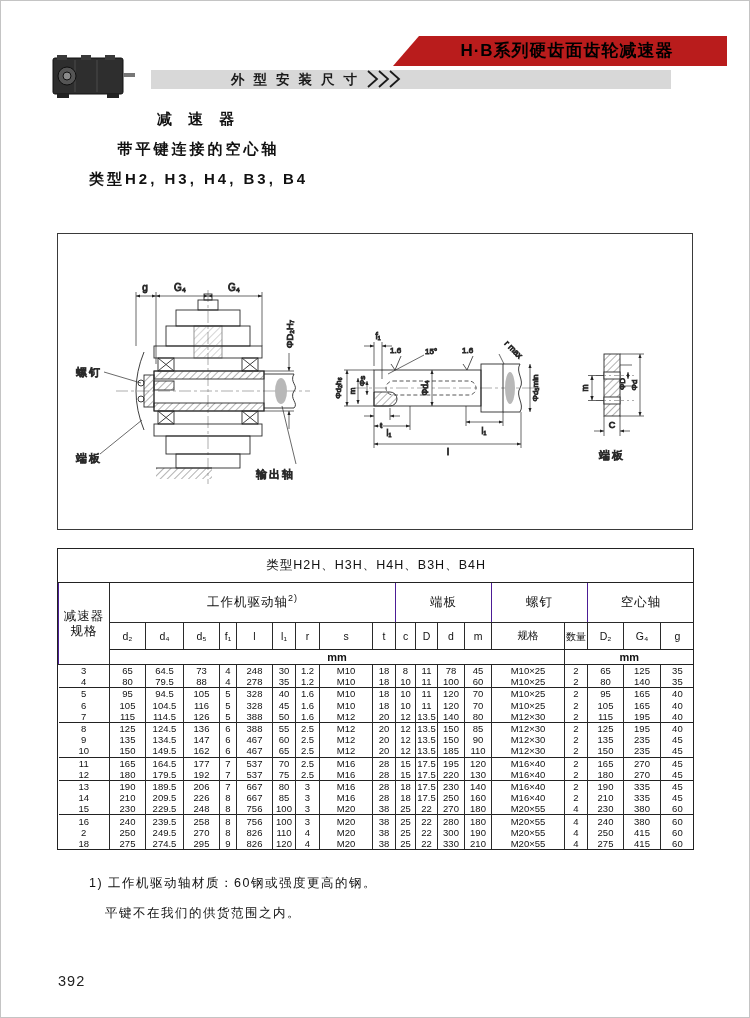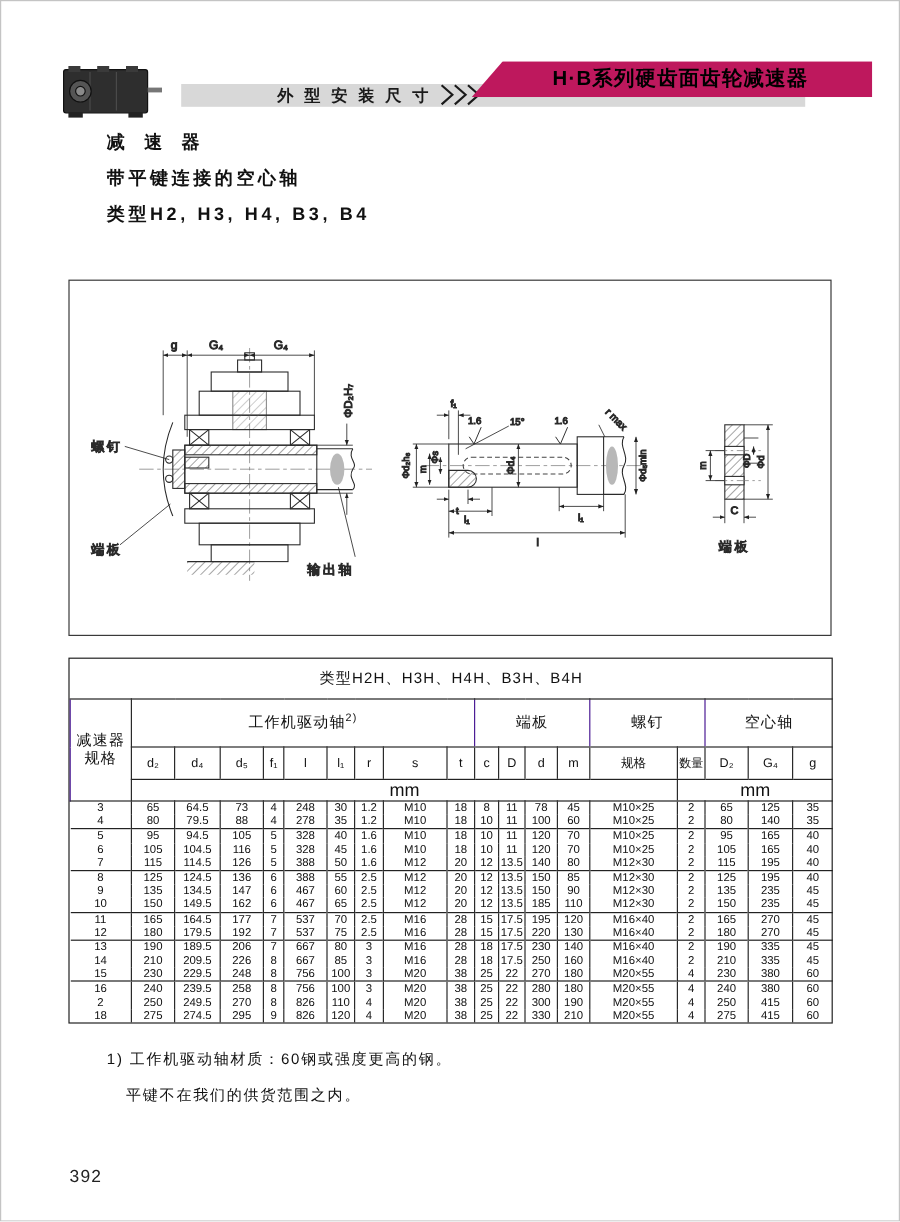--- a/index.html
+++ b/index.html
@@ -4,43 +4,43 @@
 <style>
   html,body{margin:0;padding:0;background:#fff;}
   .page{position:relative;width:748px;height:1016px;background:#fff;border:1px solid #c4c4c4;
         font-family:"Liberation Sans","DejaVu Sans",sans-serif;color:#111;overflow:hidden;}
   
   .photo{position:absolute;left:44px;top:50px;}
   .bar{position:absolute;left:150px;top:69px;width:520px;height:19px;background:#d8d8d8;}
   .bar-label{position:absolute;left:80px;top:0;line-height:19px;font-size:13.5px;font-weight:bold;
              letter-spacing:9px;color:#1a1a1a;white-space:nowrap;}
   .chev{position:absolute;left:364px;top:67px;}
-  .title-band{position:absolute;left:392px;top:50px;width:334px;height:30px;background:#be185d;
+  .title-band{position:absolute;left:392px;top:35px;width:334px;height:30px;background:#b91c1c;
               clip-path:polygon(26px 0,100% 0,100% 100%,0 100%);}
   .title-band span{display:block;text-align:center;line-height:30px;font-size:17px;font-weight:bold;
                    color:#000;letter-spacing:1px;padding-left:14px;}
   
-  .intro{position:absolute;left:88px;top:103px;font-size:15px;font-weight:bold;line-height:30px;color:#111;}
+  .intro{position:absolute;left:88px;top:103px;font-size:15px;font-weight:bold;line-height:30px;color:#111;text-align:center;}
   .intro div{letter-spacing:3px;white-space:nowrap;}
   
   .draw-box{position:absolute;left:56px;top:232px;width:636px;height:297px;border:1.2px solid #3a3a3a;box-sizing:border-box;}
   .draw-note{position:absolute;left:282px;top:12px;font-size:11.5px;line-height:20.5px;letter-spacing:2.5px;color:#111;}
   .draw-box svg{position:absolute;left:0;top:0;}
   svg text{font-family:"Liberation Sans","DejaVu Sans",sans-serif;fill:#111;}
   
   .tbl-wrap{position:absolute;left:56px;top:547px;width:637px;border:1.6px solid #222;box-sizing:border-box;}
   table{border-collapse:collapse;table-layout:fixed;width:100%;}
   td{padding:0;text-align:center;vertical-align:middle;color:#111;}
   .cap-row td{height:33px;font-size:12.5px;border-bottom:1.4px solid #222;letter-spacing:1px;}
   .spec-h{border-right:1px solid #2a2a2a;font-size:11px;white-space:pre-line;line-height:15px;letter-spacing:1px;}
   .grp-row td{height:39px;font-size:12.5px;border-left:1px solid #4c1d95;border-bottom:1px solid #2a2a2a;letter-spacing:1px;}
   .grp-row sup{font-size:9px;}
   .col-row td{height:26px;font-size:10.5px;border-left:1px solid #2a2a2a;border-bottom:1.4px solid #222;}
   .col-row td.wrap{word-break:break-all;line-height:11px;font-size:10px;}
-  .unit-row td{height:14px;font-size:15px;border-left:1px solid #2a2a2a;border-bottom:1.4px solid #222;}
+  .unit-row td{height:14px;font-size:11px;border-left:1px solid #2a2a2a;border-bottom:1.4px solid #222;font-weight:bold;}
   tbody.rg td{height:11.2px;font-size:9.5px;}
   tbody.rg td:not(:first-child){border-left:1px solid #2a2a2a;}
   tbody.rg td:first-child{border-right:1px solid #2a2a2a;}
   tbody.rg tr:first-child td{border-top:1.8px solid #222;}
   tbody.rg:first-of-type tr:first-child td{border-top:none;}
   
   .fn{position:absolute;font-size:12.5px;letter-spacing:1.5px;color:#111;white-space:nowrap;}
   .pagenum{position:absolute;left:57px;top:972px;font-size:14.5px;color:#222;letter-spacing:1px;}
 </style>
 </head>

